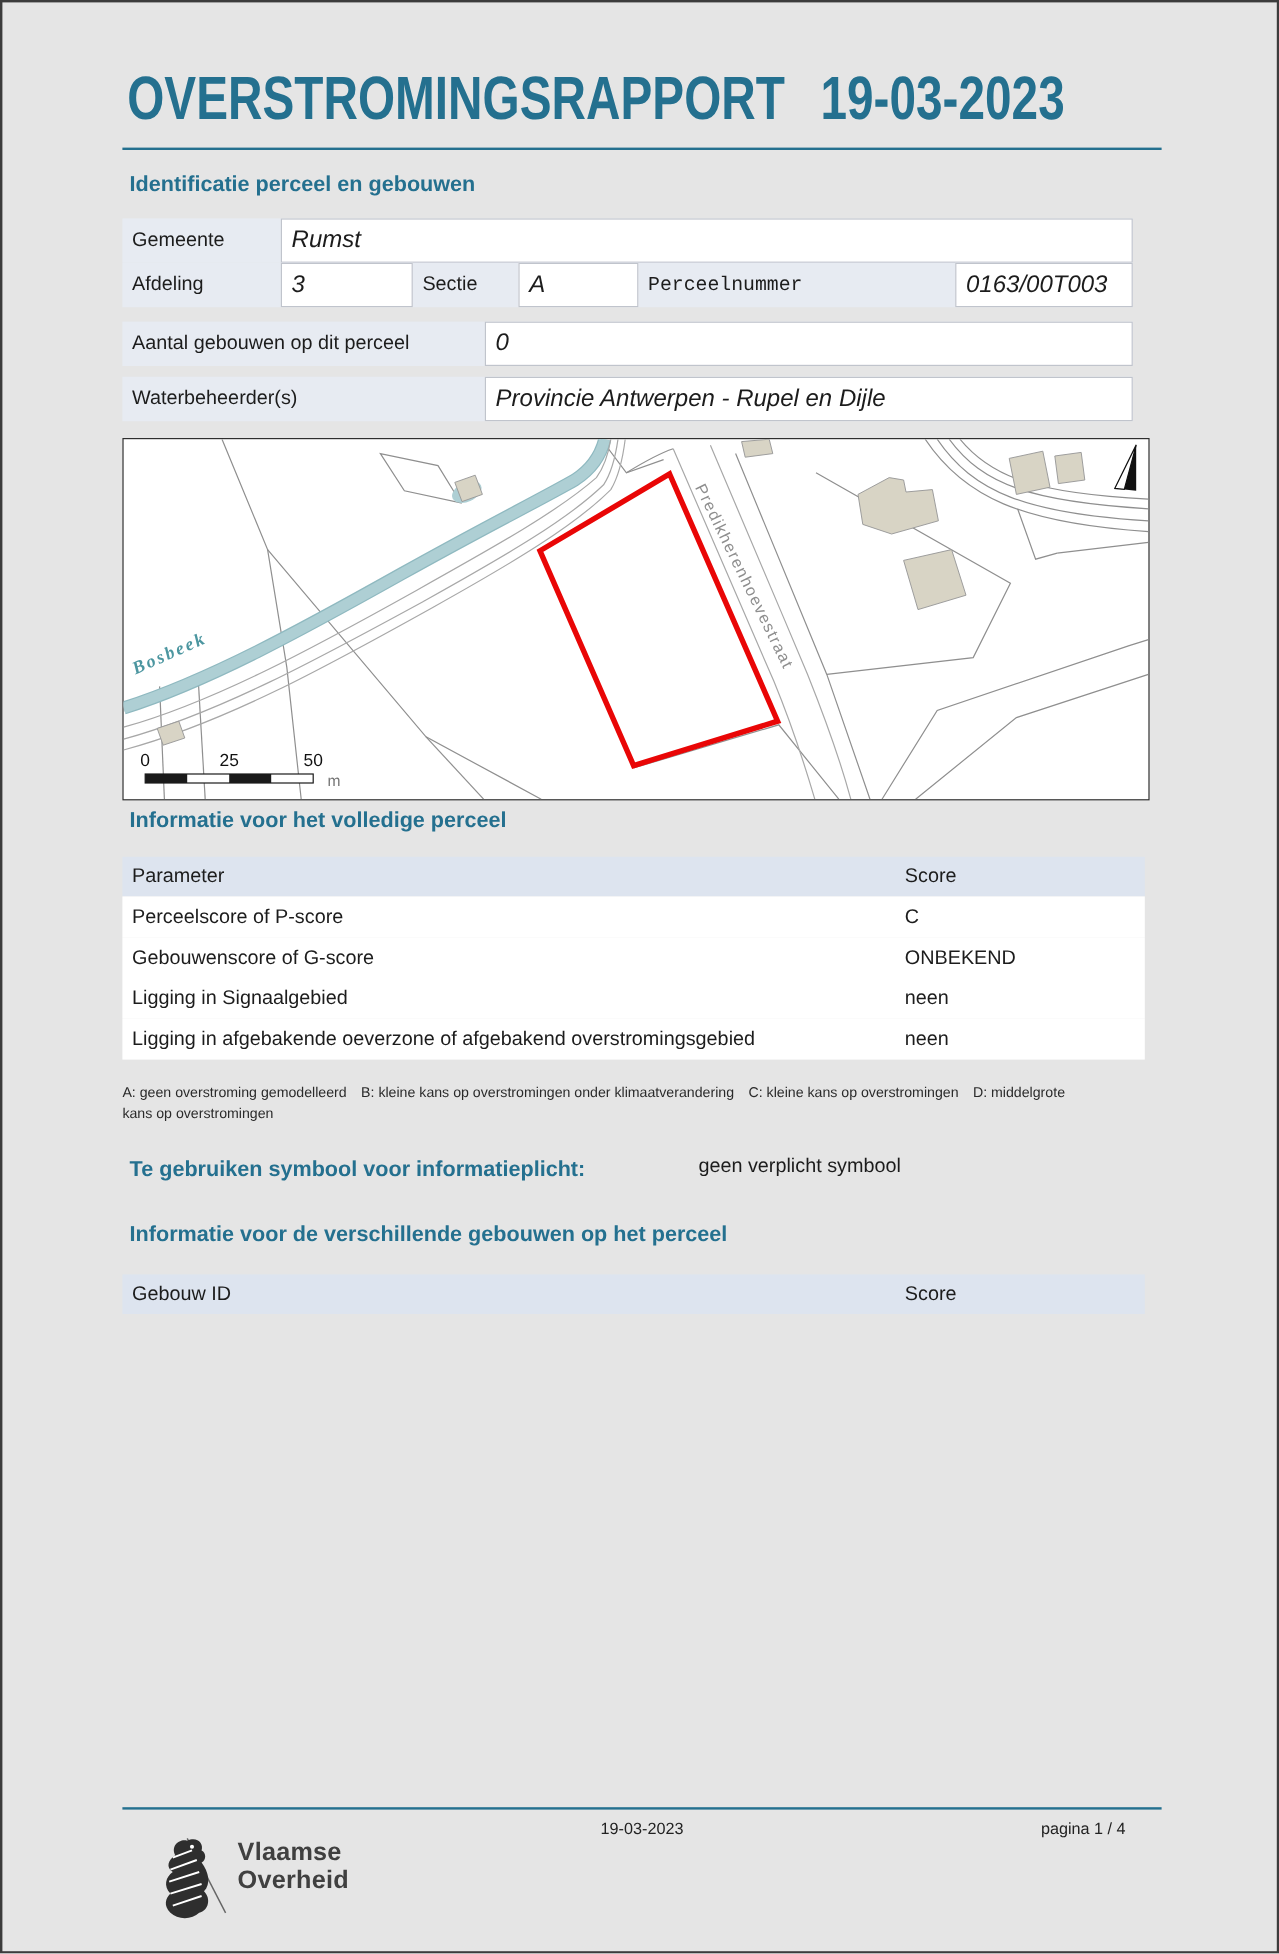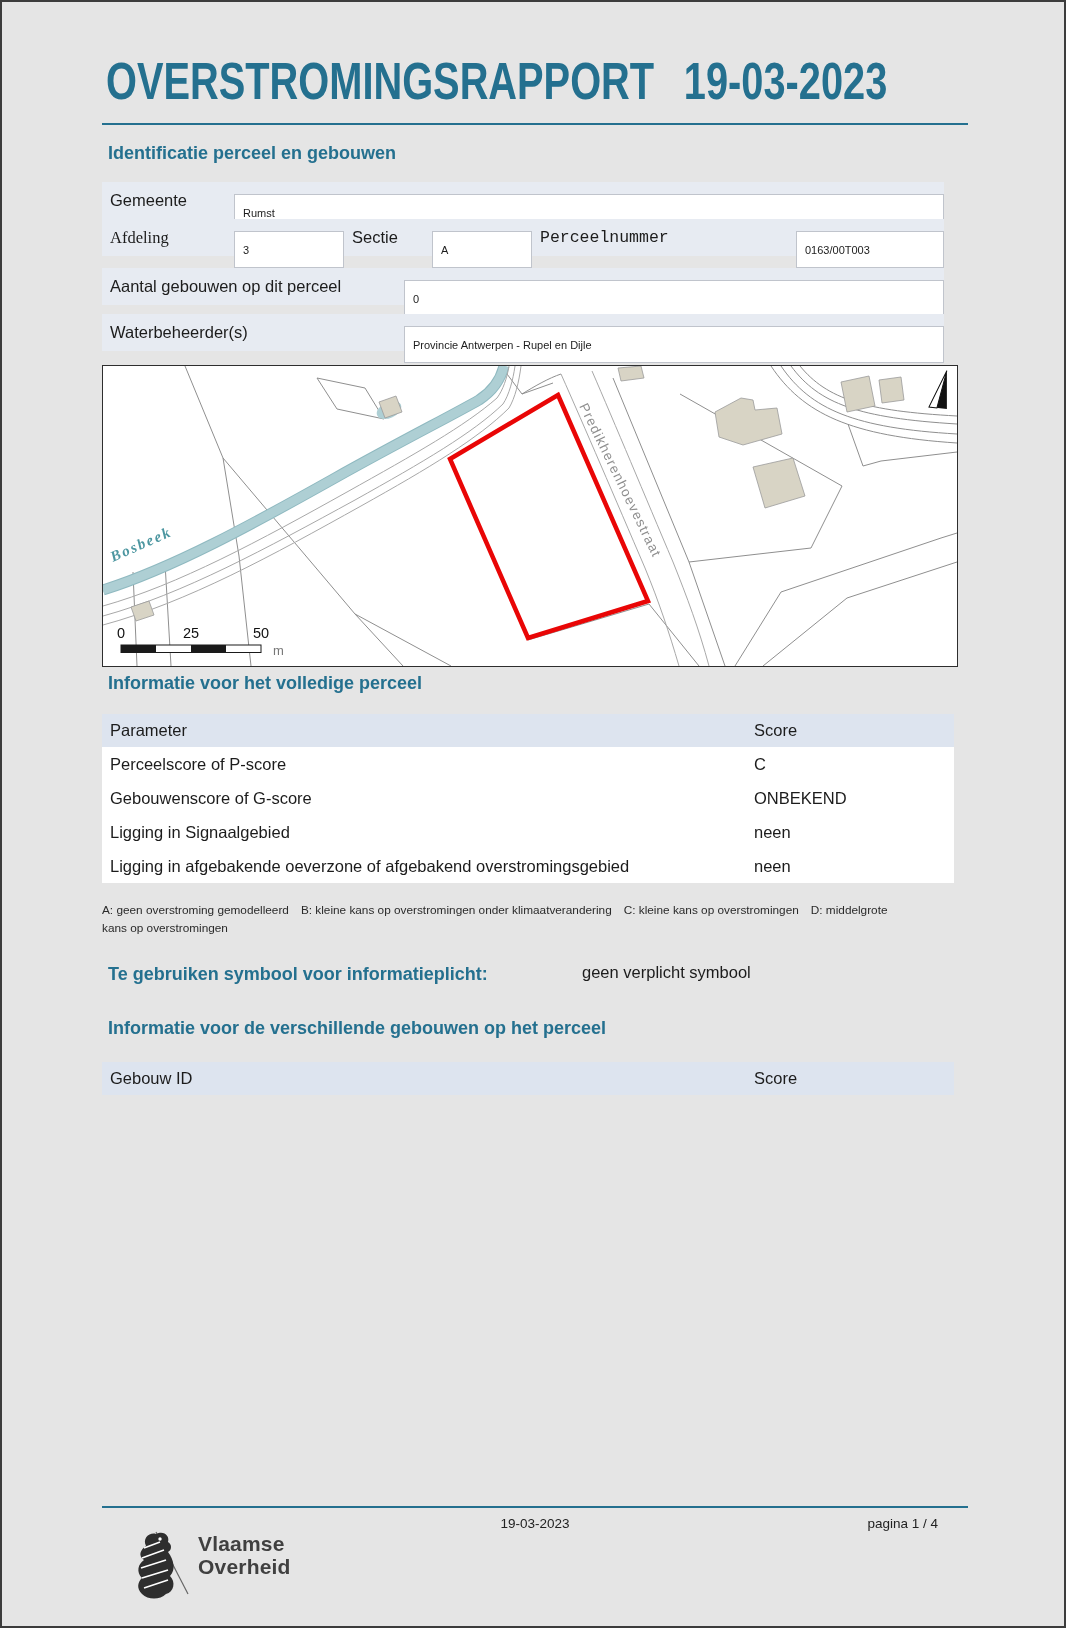--- a/index.html
+++ b/index.html
@@ -12,22 +12,22 @@
   .doc-title{
     left:104px;top:50px;font-size:51px;font-weight:bold;color:#24708f;
     transform:scaleX(0.78);transform-origin:0 0;white-space:nowrap;letter-spacing:0;
   }
   .doc-title .date{margin-left:38px;}
   .rule{height:2px;background:#24708f;}
   .sec-h{font-size:18px;font-weight:bold;color:#24708f;white-space:nowrap;}
   .form-row{background:#e7ebf2;}
   .flabel{display:flex;align-items:center;padding-left:8px;font-size:16.5px;box-sizing:border-box;}
   .fvalue{
-    position:absolute;top:12px;height:37px;background:#fff;border:1px solid #c0c4cc;
-    box-sizing:border-box;display:flex;align-items:center;padding-left:8px;font-size:11px;
+    position:absolute;top:0;height:37px;background:#fff;border:1px solid #c0c4cc;
+    box-sizing:border-box;display:flex;align-items:center;padding-left:8px;font-size:20px;font-style:italic;
   }
   .map-box{left:100px;top:363px;width:854px;height:300px;border:1px solid #2e2e2e;background:#fff;}
   .tbl{left:100px;width:852px;}
   .trow{position:relative;width:852px;}
   .thead-row{height:33px;background:#dde4ef;}
   .tbody-row{height:34px;background:#fff;}
   .tcell{position:absolute;top:0;height:100%;display:flex;align-items:center;font-size:16.5px;}
   .tcell.c1{left:8px;}
   .tcell.c2{left:652px;}
   .legend{font-size:11.8px;color:#2a2a2a;line-height:1.55;width:805px;}
@@ -54,21 +54,21 @@
   <div class="abs rule" style="left:100px;top:121px;width:866px;"></div>
 
   <div class="abs sec-h" style="left:106px;top:141px;">Identificatie perceel en gebouwen</div>
 
   <div class="abs form-row" style="left:100px;top:180px;width:842px;height:37px;">
     <div class="flabel" style="width:132px;height:37px;">Gemeente</div>
     <div class="fvalue" style="left:132px;width:710px;">Rumst</div>
   </div>
 
   <div class="abs form-row" style="left:100px;top:217px;width:842px;height:37px;">
-    <div class="flabel" style="width:136px;height:37px;font-family:Liberation Serif, serif;">Afdeling</div>
+    <div class="flabel" style="width:136px;height:37px;">Afdeling</div>
     <div class="fvalue" style="left:132px;width:110px;">3</div>
     <div class="flabel abs" style="left:242px;top:0;width:88px;height:37px;">Sectie</div>
     <div class="fvalue" style="left:330px;width:100px;">A</div>
     <div class="flabel abs" style="left:430px;top:0;width:264px;height:37px;font-family:Liberation Mono, monospace;">Perceelnummer</div>
     <div class="fvalue" style="left:694px;width:148px;">0163/00T003</div>
   </div>
 
   <div class="abs form-row" style="left:100px;top:266px;width:842px;height:37px;">
     <div class="flabel" style="width:276px;height:37px;">Aantal gebouwen op dit perceel</div>
     <div class="fvalue" style="left:302px;width:540px;">0</div>

